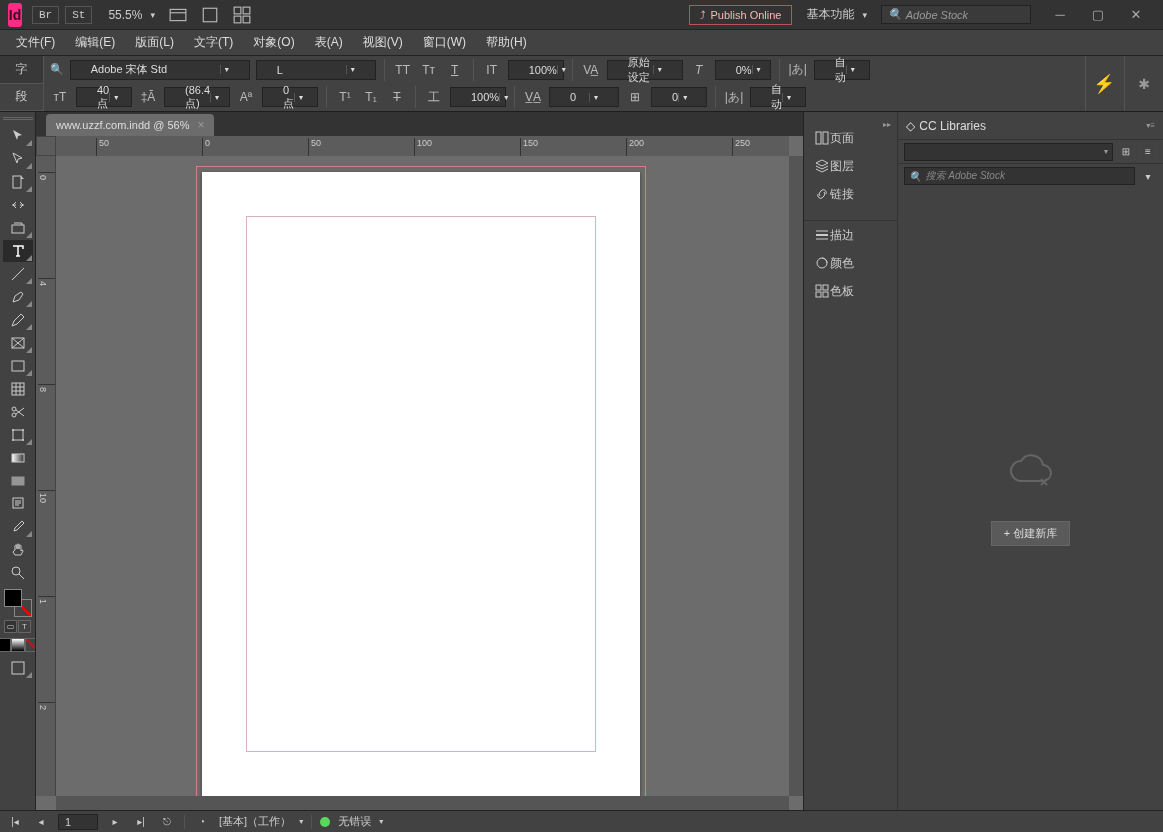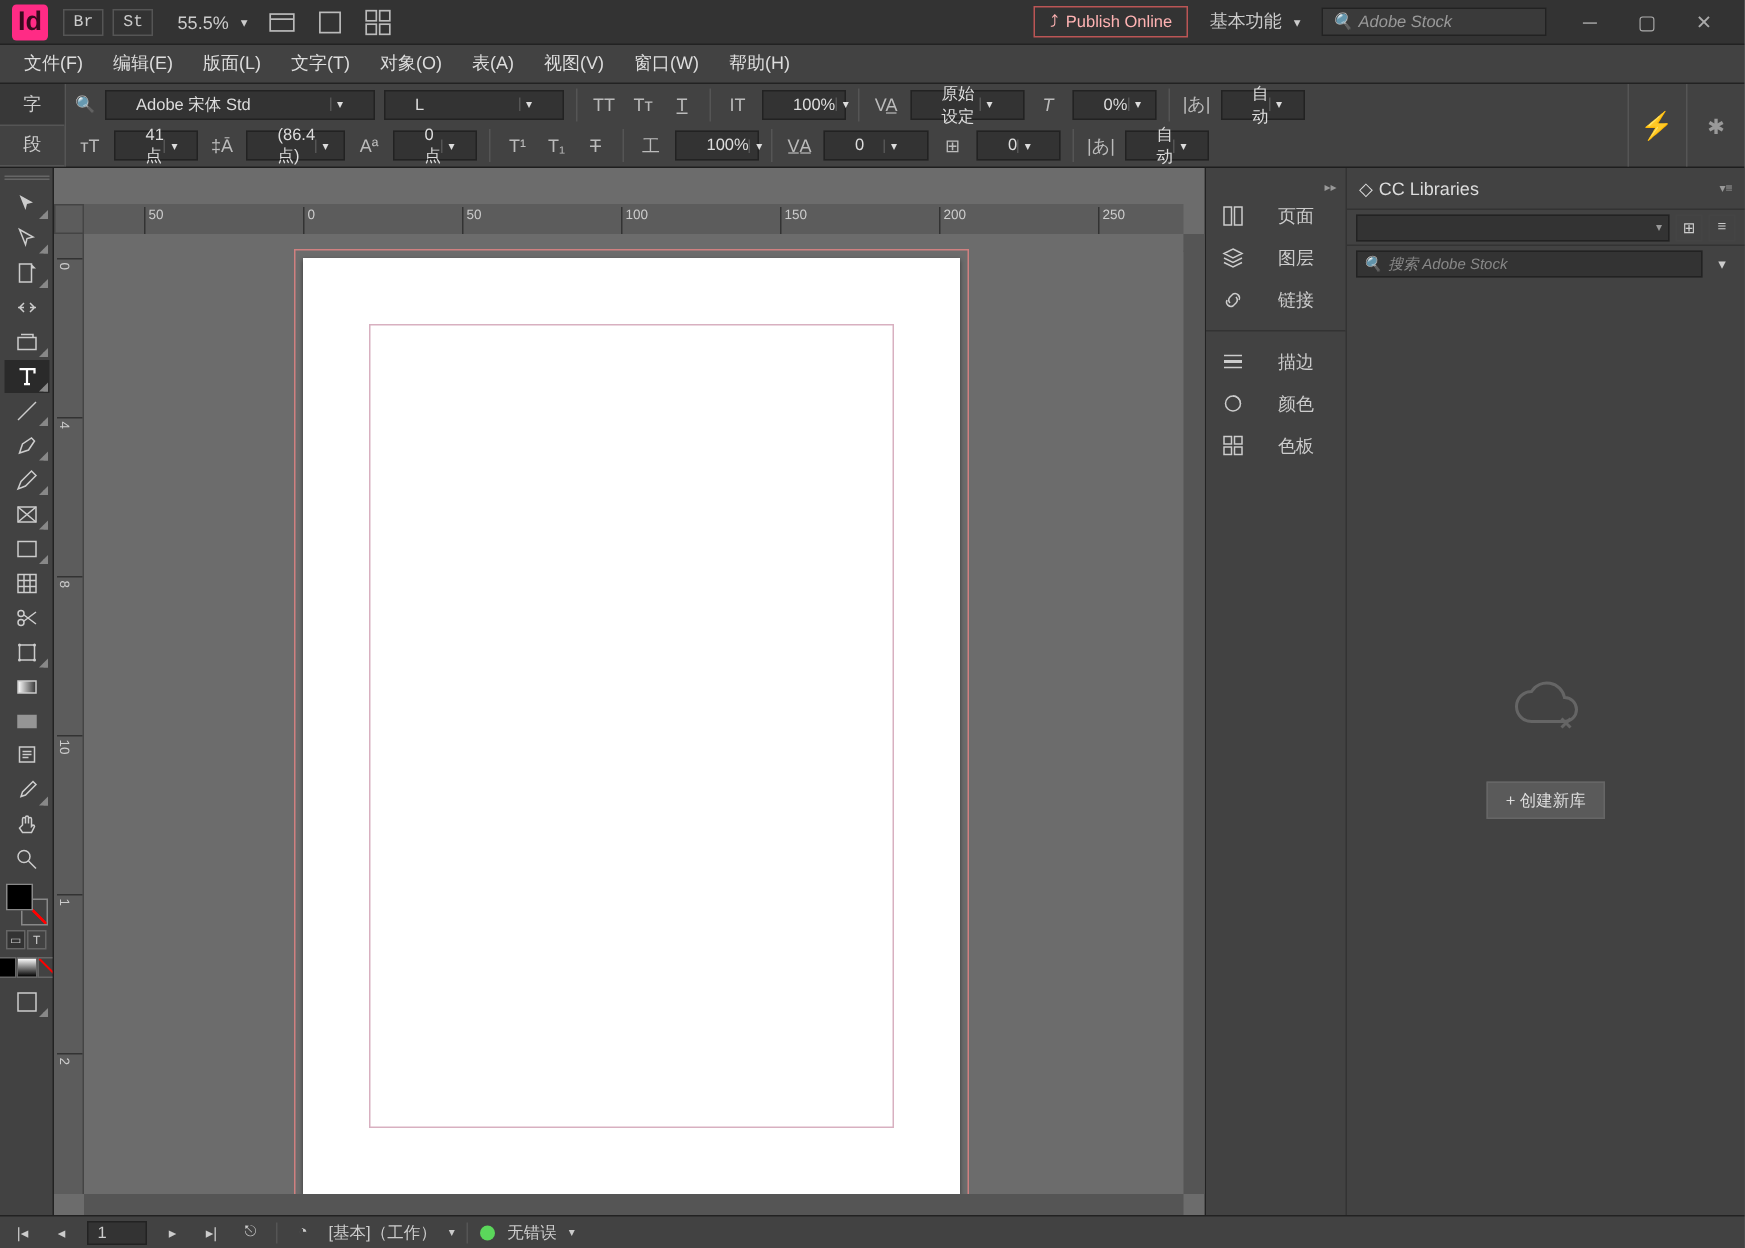--- a/index.html
+++ b/index.html
@@ -1,20 +1,20 @@
 <!DOCTYPE html>
 <html><head>
 <meta charset="utf-8">
 <style>
 * { margin: 0; padding: 0; box-sizing: border-box; font-family: "Microsoft YaHei", Arial, sans-serif; }
 body { background: #4a4a4a; color: #ccc; font-size: 12px; overflow: hidden; width: 1163px; height: 832px; }
 
 
 .titlebar { height: 30px; background: #333; display: flex; align-items: center; padding: 0 8px; border-bottom: 1px solid #222; }
-.app-logo { width: 24px; height: 24px; background: #ff2b85; border-radius: 3px; display: flex; align-items: center; justify-content: center; color: #3a0b1f; font-weight: bold; font-size: 18px; margin-right: 10px; }
+.app-logo { width: 14px; height: 24px; background: #ff2b85; border-radius: 3px; display: flex; align-items: center; justify-content: center; color: #3a0b1f; font-weight: bold; font-size: 14px; margin-right: 10px; }
 .tb-btn { border: 1px solid #555; background: #333; color: #ccc; padding: 2px 6px; margin-right: 6px; font-size: 11px; cursor: pointer; font-family: Liberation Mono, monospace; }
 .tb-zoom { color: #ccc; margin: 0 10px; font-size: 12px; display: flex; align-items: center; }
 .tb-zoom::after { content: "▾"; margin-left: 8px; font-size: 9px; }
 .tb-iconbtn { width: 26px; height: 22px; border: none; background: transparent; margin-right: 6px; display: flex; align-items: center; justify-content: center; cursor: pointer; }
 .tb-iconbtn svg { width: 18px; height: 18px; }
 .spacer { flex: 1; }
 .publish-btn { border: 1px solid #b55; background: transparent; color: #ffb3b3; padding: 3px 10px; font-size: 11px; cursor: pointer; display: flex; align-items: center; gap: 5px; margin-right: 14px; }
 .workspace-sel { color: #ccc; font-size: 12px; margin-right: 14px; display: flex; align-items: center; }
 .workspace-sel::after { content: "▾"; margin-left: 8px; font-size: 9px; }
 .search-stock { background: #3a3a3a; border: 1px solid #222; padding: 2px 6px; width: 150px; display: flex; align-items: center; gap: 4px; color: #999; font-style: italic; font-size: 11px; margin-right: 10px; }
@@ -77,21 +77,21 @@
 .page-outer { position: absolute; left: 140px; top: 10px; width: 450px; height: 636px; border: 1px solid #d08080; }
 .page { position: absolute; left: 146px; top: 16px; width: 438px; height: 624px; background: #fff; box-shadow: 0 1px 3px rgba(0,0,0,0.5); }
 .page-margin { position: absolute; left: 190px; top: 60px; width: 350px; height: 536px; border: 1px solid #d8b0c0; }
 .scroll-v { position: absolute; top: 44px; right: 0; bottom: 14px; width: 14px; background: #555; }
 .scroll-h { position: absolute; left: 20px; right: 14px; bottom: 0; height: 14px; background: #555; }
 
 
 .panels { width: 360px; display: flex; background: #424242; border-left: 1px solid #222; }
 .panel-strip { width: 94px; background: #424242; border-right: 1px solid #333; display: flex; flex-direction: column; padding-top: 6px; }
 .panel-strip .collapse { height: 12px; display: flex; align-items: center; justify-content: flex-end; padding-right: 6px; font-size: 8px; color: #999; cursor: pointer; }
-.panel-item { height: 28px; display: flex; align-items: center; padding: 0 10px; gap: 22px; cursor: pointer; font-size: 12px; }
+.panel-item { height: 28px; display: flex; padding: 0 10px; gap: 0; cursor: pointer; font-size: 12px; }
 .panel-item svg { width: 16px; height: 16px; flex-shrink: 0; }
 .panel-sep { height: 1px; background: #333; margin: 6px 0; }
 
 .cc-panel { flex: 1; background: #424242; display: flex; flex-direction: column; }
 .cc-header { height: 28px; border-bottom: 1px solid #333; display: flex; align-items: center; padding: 0 8px; font-size: 12px; color: #ddd; }
 .cc-header .collapse { margin-left: auto; font-size: 8px; color: #999; cursor: pointer; }
 .cc-bar { height: 24px; display: flex; align-items: center; padding: 0 6px; gap: 4px; border-bottom: 1px solid #333; }
 .cc-select { flex: 1; background: #333; border: 1px solid #222; height: 18px; font-size: 11px; padding: 0 4px; color: #999; display: flex; align-items: center; cursor: pointer; }
 .cc-select::after { content: "▾"; margin-left: auto; font-size: 8px; }
 .cc-view-btn { width: 18px; height: 18px; border: 1px solid #444; display: flex; align-items: center; justify-content: center; font-size: 10px; cursor: pointer; }
@@ -186,21 +186,21 @@
       <div class="ctrl-icon">
           <i>T</i>
         </div>
       <div class="combo sm">0%</div>
       <div class="vdiv"></div>
       <div class="ctrl-icon">|あ|</div>
       <div class="combo sm">自动</div>
     </div>
     <div class="ctrl-row">
       <div class="ctrl-icon">тT</div>
-      <div class="combo sm">41 点</div>
+      <div class="combo sm">40 点</div>
       <div class="ctrl-icon">‡Ā</div>
       <div class="combo sm" style="width:66px">(86.4 点)</div>
       <div class="ctrl-icon">Aª</div>
       <div class="combo sm">0 点</div>
       <div class="vdiv"></div>
       <div class="ctrl-icon">T¹</div>
       <div class="ctrl-icon">T₁</div>
       <div class="ctrl-icon" style="text-decoration:line-through">T</div>
       <div class="vdiv"></div>
       <div class="ctrl-icon">工</div>
@@ -362,20 +362,26 @@
       <div style="background:linear-gradient(to top right,transparent 45%,red 47%,red 53%,transparent 55%)"></div>
     </div>
     <div class="tool corner" style="margin-top:4px">
         <svg viewBox="0 0 16 16">
           <rect x="2" y="2" width="12" height="12" fill="none" stroke="#ccc"></rect>
         </svg>
       </div>
   </div>
 
   <div class="doc-main">
+    <div class="tabbar">
+      <div class="tab">
+        <span>www.uzzf.com.indd @ 56%</span>
+        <span class="close">×</span>
+      </div>
+    </div>
     <div class="ruler-corner"></div>
     <div class="ruler-h">
       <div class="ruler-tick-h" style="left:40px">50</div>
       <div class="ruler-tick-h" style="left:146px">0</div>
       <div class="ruler-tick-h" style="left:252px">50</div>
       <div class="ruler-tick-h" style="left:358px">100</div>
       <div class="ruler-tick-h" style="left:464px">150</div>
       <div class="ruler-tick-h" style="left:570px">200</div>
       <div class="ruler-tick-h" style="left:676px">250</div>
     </div>

